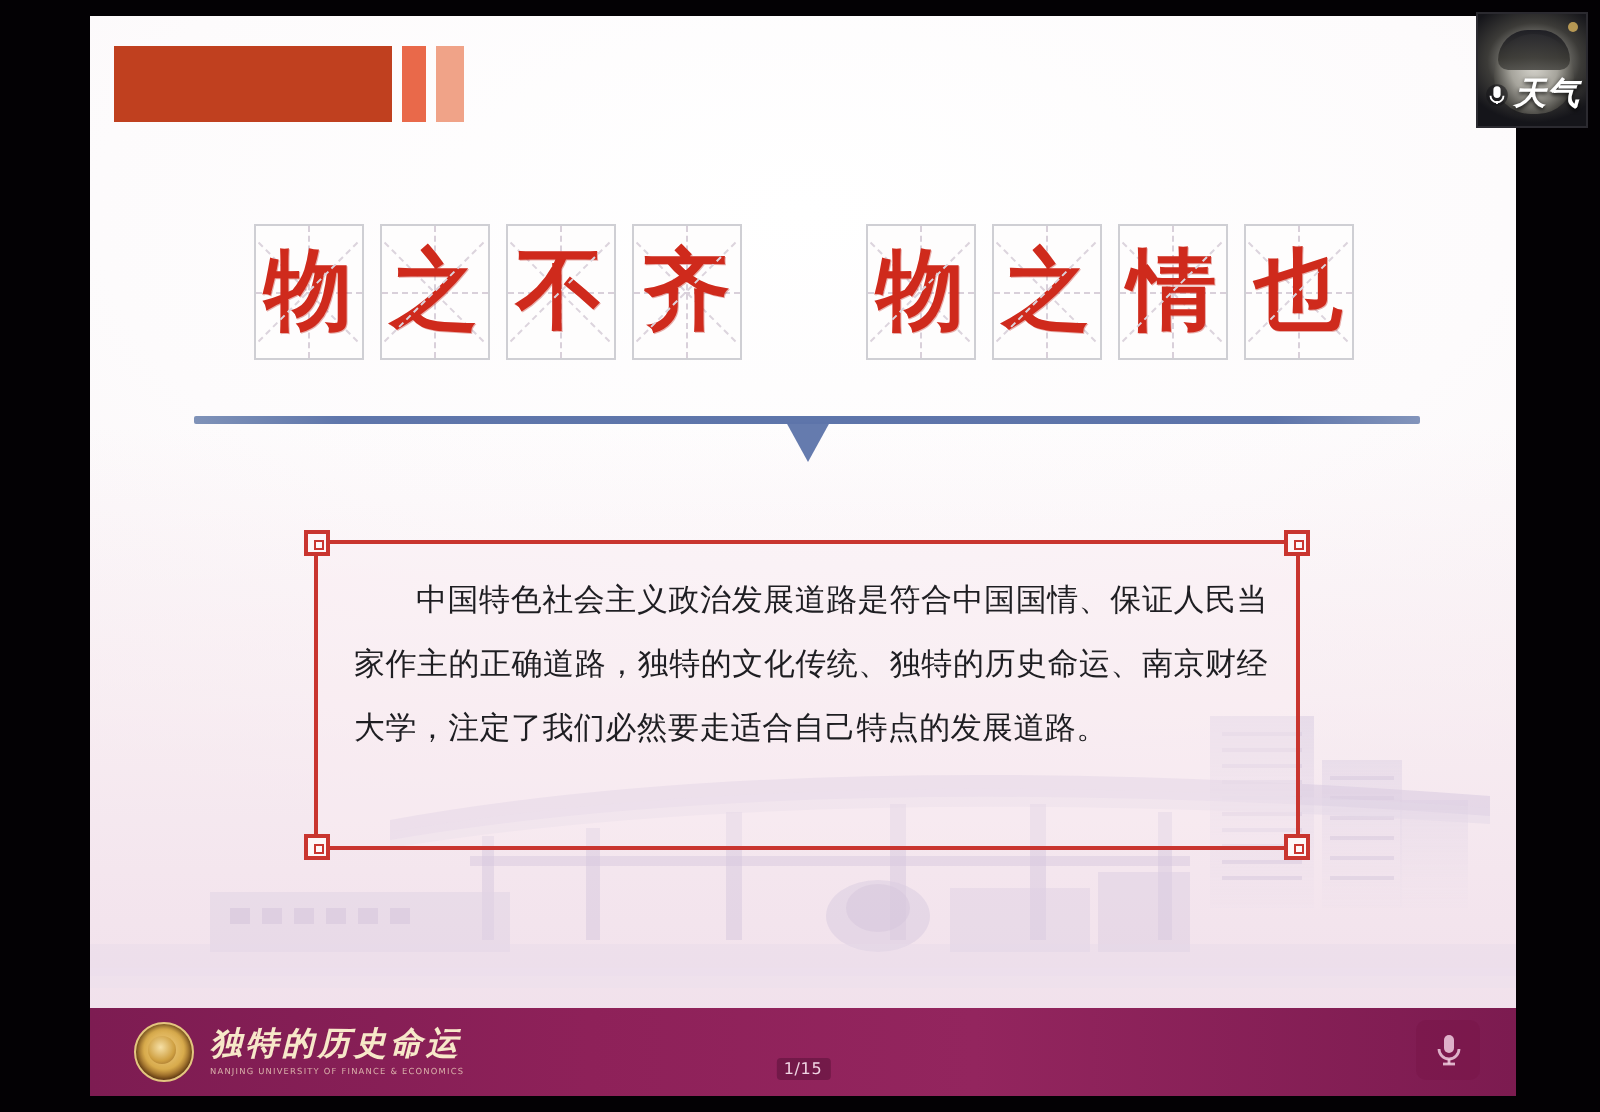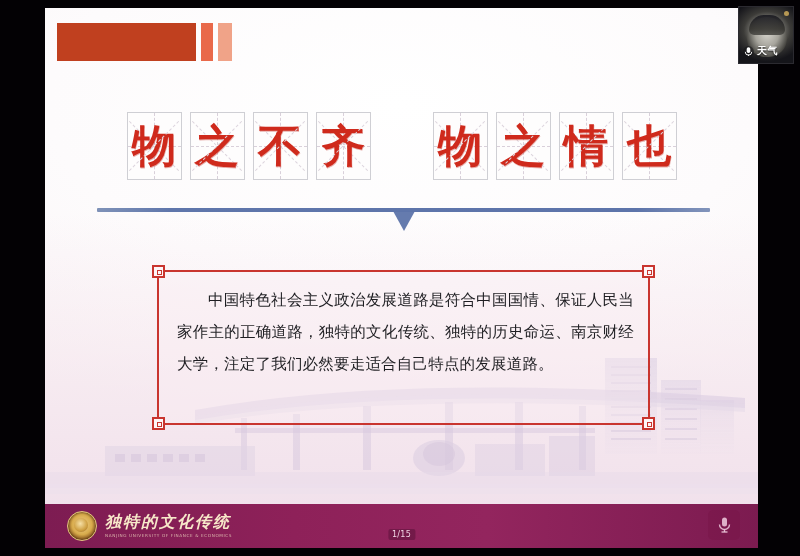--- a/index.html
+++ b/index.html
@@ -342,25 +342,26 @@
   }
   .pip-label {
     position: absolute;
     left: 4px;
     bottom: 5px;
     display: flex;
     align-items: center;
     gap: 3px;
   }
   .pip-name {
-    font-size: 10px;
+    font-size: 16px;
     color: #ffffff;
     font-weight: 600;
     text-shadow: 0 1px 2px rgba(0,0,0,0.9);
     letter-spacing: 0.5px;
+    font-style: italic;
   }
 </style>
 </head>
 <body>
 
 <div id="screen">
 
   <div id="slide">
 
     <div class="slide-wash"></div>
@@ -495,21 +496,21 @@
       <div class="corner tr"></div>
       <div class="corner bl"></div>
       <div class="corner br"></div>
       <div class="textbox-body">中国特色社会主义政治发展道路是符合中国国情、保证人民当家作主的正确道路，独特的文化传统、独特的历史命运、南京财经大学，注定了我们必然要走适合自己特点的发展道路。</div>
     </div>
 
     <div class="footer">
       <div class="footer-logo">
         <div class="seal"></div>
         <div class="uni-names">
-          <div class="uni-cn">独特的文化传统</div>
+          <div class="uni-cn">独特的历史命运</div>
           <div class="uni-en">NANJING UNIVERSITY OF FINANCE &amp; ECONOMICS</div>
         </div>
       </div>
       <div class="page-indicator">1/15</div>
 
       <div class="mic-button">
         <svg width="15" height="18" viewBox="0 0 15 18">
           <rect x="5" y="1.5" width="5" height="9" rx="2.5" fill="#f0cddf" opacity="0.85"></rect>
           <path d="M2.5 8.5 a5 5 0 0 0 10 0" stroke="#f0cddf" stroke-width="1.4" fill="none" opacity="0.85"></path>
           <line x1="7.5" y1="13.5" x2="7.5" y2="16" stroke="#f0cddf" stroke-width="1.4" opacity="0.85"></line>

